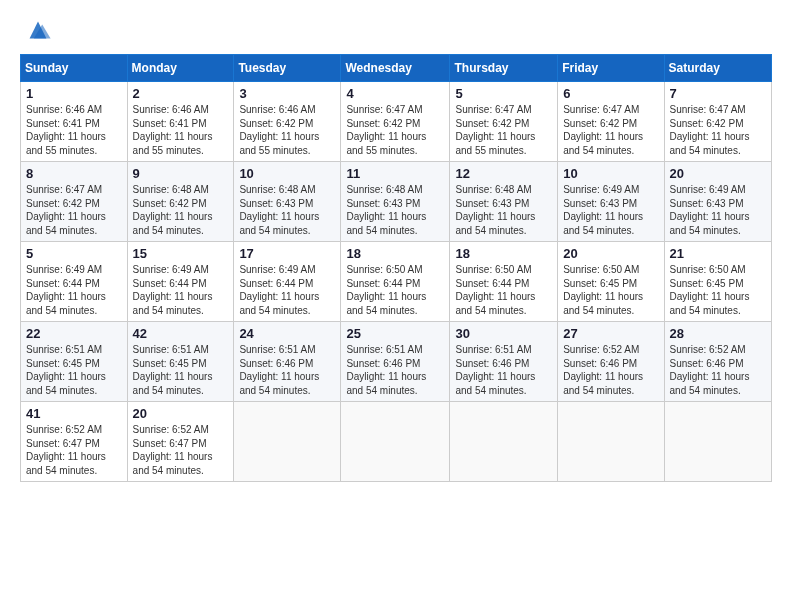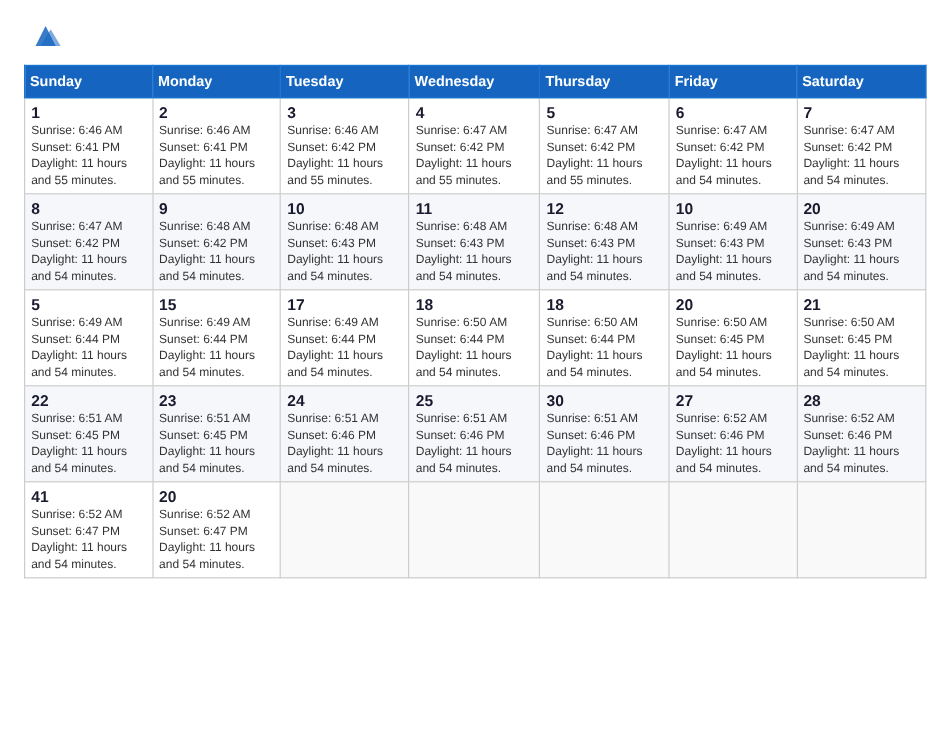--- a/index.html
+++ b/index.html
@@ -226,21 +226,21 @@
             <span class="day-number">21</span>
             <div class="day-info">Sunrise: 6:50 AM<br>Sunset: 6:45 PM<br>Daylight: 11 hours<br>and 54 minutes.</div>
           </td>
         </tr>
         <tr>
           <td>
             <span class="day-number">22</span>
             <div class="day-info">Sunrise: 6:51 AM<br>Sunset: 6:45 PM<br>Daylight: 11 hours<br>and 54 minutes.</div>
           </td>
           <td>
-            <span class="day-number">23</span>
+            <span class="day-number">42</span>
             <div class="day-info">Sunrise: 6:51 AM<br>Sunset: 6:45 PM<br>Daylight: 11 hours<br>and 54 minutes.</div>
           </td>
           <td>
             <span class="day-number">24</span>
             <div class="day-info">Sunrise: 6:51 AM<br>Sunset: 6:46 PM<br>Daylight: 11 hours<br>and 54 minutes.</div>
           </td>
           <td>
             <span class="day-number">25</span>
             <div class="day-info">Sunrise: 6:51 AM<br>Sunset: 6:46 PM<br>Daylight: 11 hours<br>and 54 minutes.</div>
           </td>

